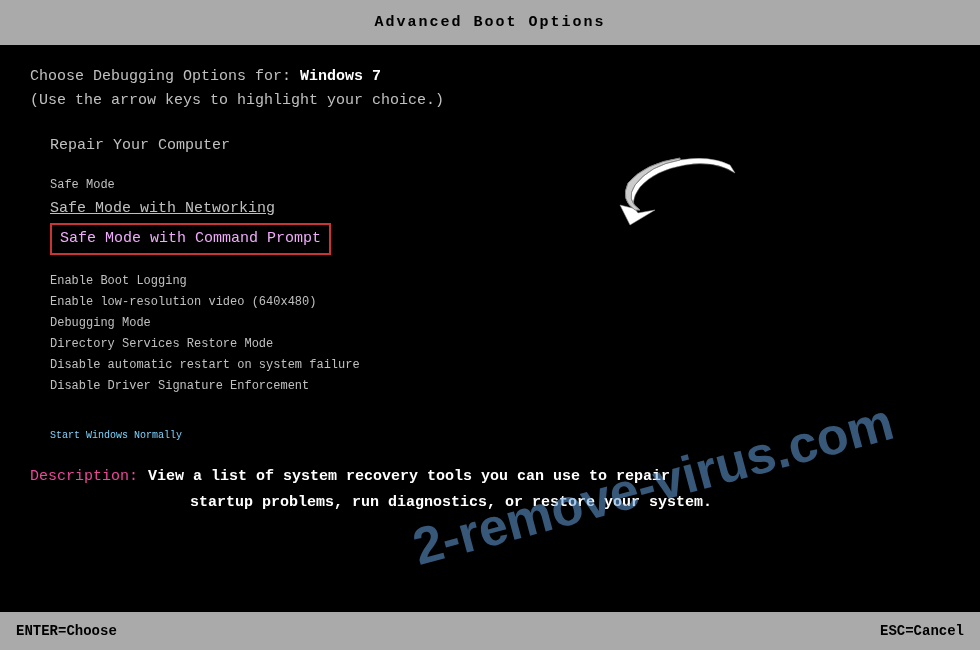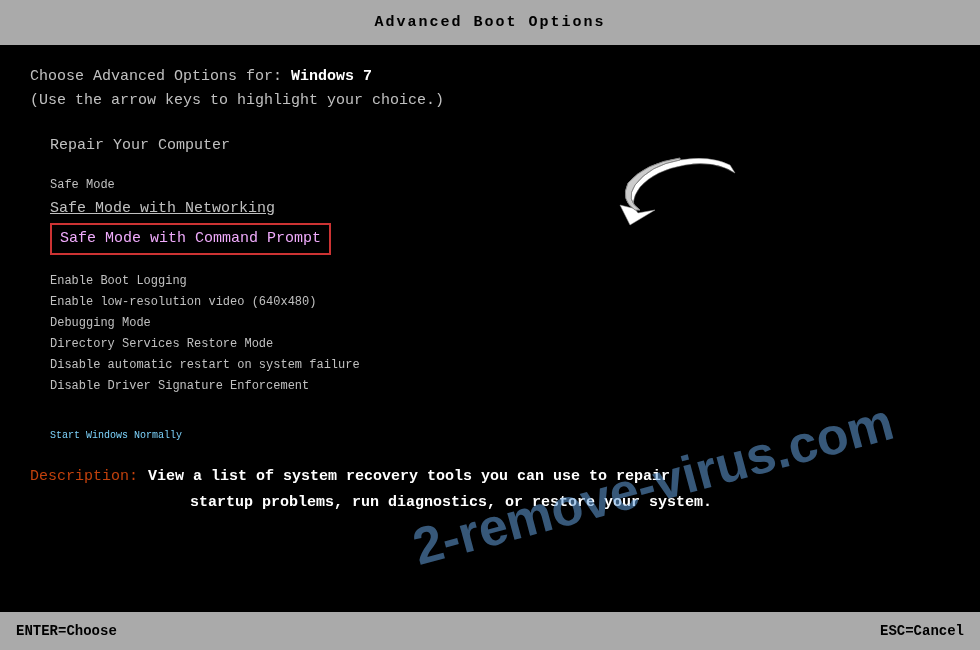--- a/index.html
+++ b/index.html
@@ -60,21 +60,21 @@
       height: 30px;
     }
 
     .description-section {
       margin-top: 20px;
       font-size: 15px;
       line-height: 1.7;
     }
 
     .description-label {
-      color: #c2410c;
+      color: #ec4899;
       font-family: Liberation Mono, monospace;
     }
 
     .description-text {
       color: #fff;
       font-weight: bold;
     }
 
     .description-row {
       display: flex;
@@ -174,21 +174,21 @@
   </style>
 </head>
 <body>
 
 <div class="title-bar">Advanced Boot Options</div>
 
 <div class="main-content">
 
   <div class="header-text">
     <div>
-      <span>Choose Advanced Options for: </span><span class="highlight">Windows 7</span>
+      <span>Choose Debugging Options for: </span><span class="highlight">Windows 7</span>
     </div>
     <div>(Use the arrow keys to highlight your choice.)</div>
   </div>
 
   <div class="arrow-image">
     <svg viewBox="0 0 160 100" width="160" height="100">
 
       <g fill="white" stroke="#888" stroke-width="1">
 
         <path d="M 140 20 Q 120 10 90 15 Q 60 20 45 40 Q 35 55 50 65 L 30 60 L 40 80 L 65 65 L 48 68 Q 38 58 50 42 Q 65 25 95 20 Q 125 15 145 28 Z" fill="white" stroke="#999" stroke-width="0.5"></path>

